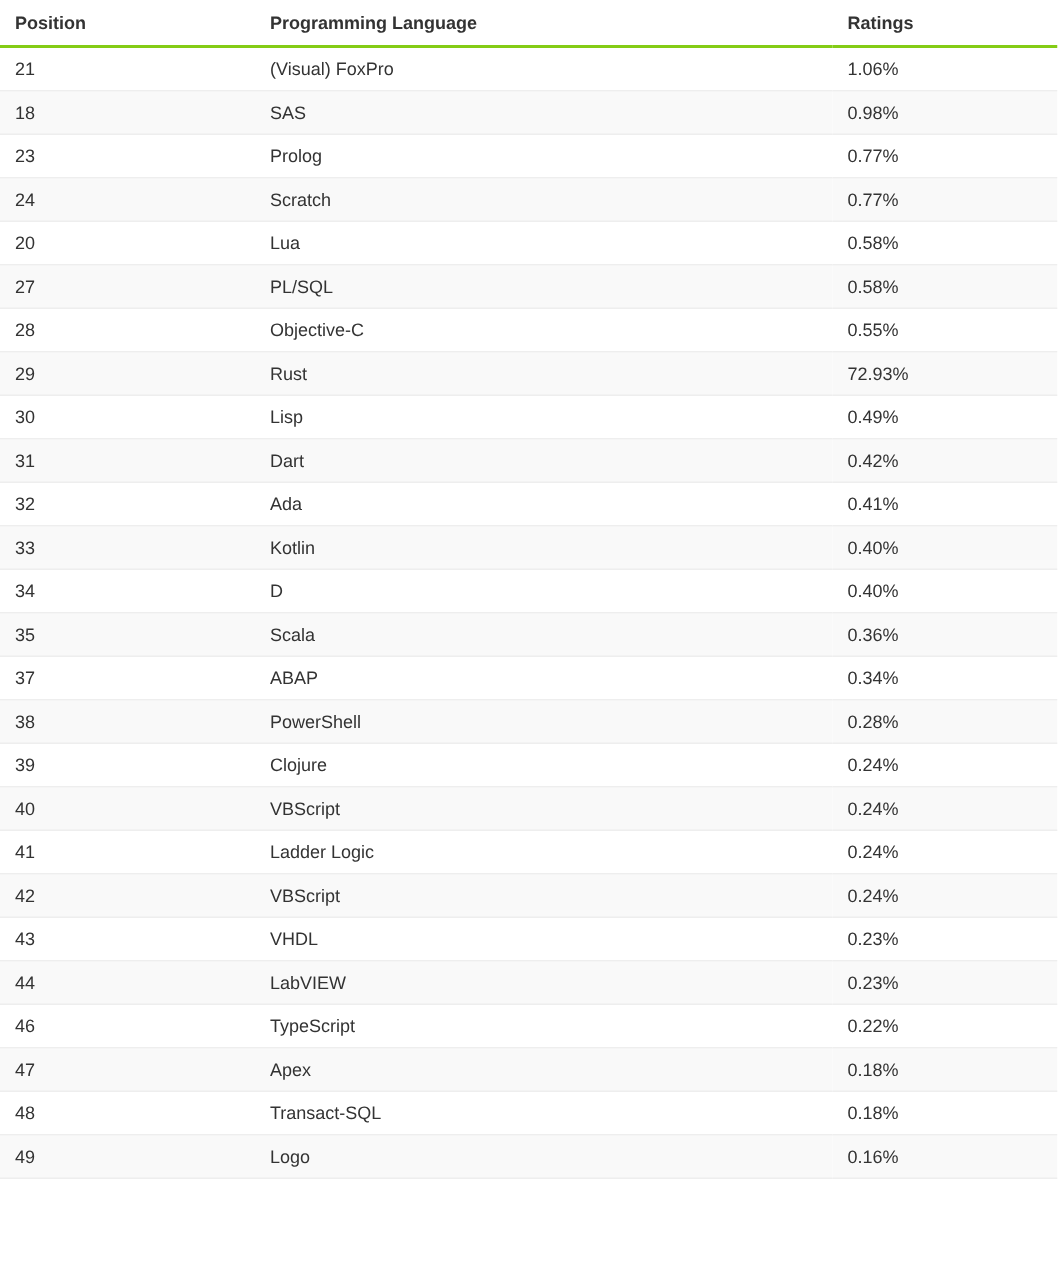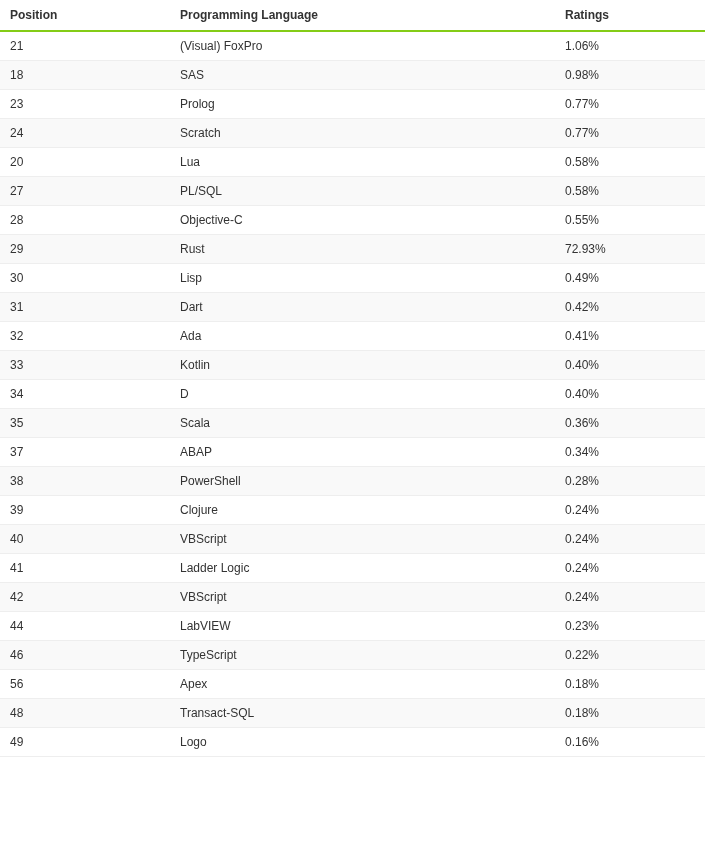--- a/index.html
+++ b/index.html
@@ -152,31 +152,36 @@
         <td class="col-position">41</td>
         <td class="col-language">Ladder Logic</td>
         <td class="col-ratings">0.24%</td>
       </tr>
       <tr>
         <td class="col-position">42</td>
         <td class="col-language">VBScript</td>
         <td class="col-ratings">0.24%</td>
       </tr>
       <tr>
+        <td class="col-position">43</td>
+        <td class="col-language">VHDL</td>
+        <td class="col-ratings">0.23%</td>
+      </tr>
+      <tr>
         <td class="col-position">44</td>
         <td class="col-language">LabVIEW</td>
         <td class="col-ratings">0.23%</td>
       </tr>
       <tr>
         <td class="col-position">46</td>
         <td class="col-language">TypeScript</td>
         <td class="col-ratings">0.22%</td>
       </tr>
       <tr>
-        <td class="col-position">56</td>
+        <td class="col-position">47</td>
         <td class="col-language">Apex</td>
         <td class="col-ratings">0.18%</td>
       </tr>
       <tr>
         <td class="col-position">48</td>
         <td class="col-language">Transact-SQL</td>
         <td class="col-ratings">0.18%</td>
       </tr>
       <tr>
         <td class="col-position">49</td>

